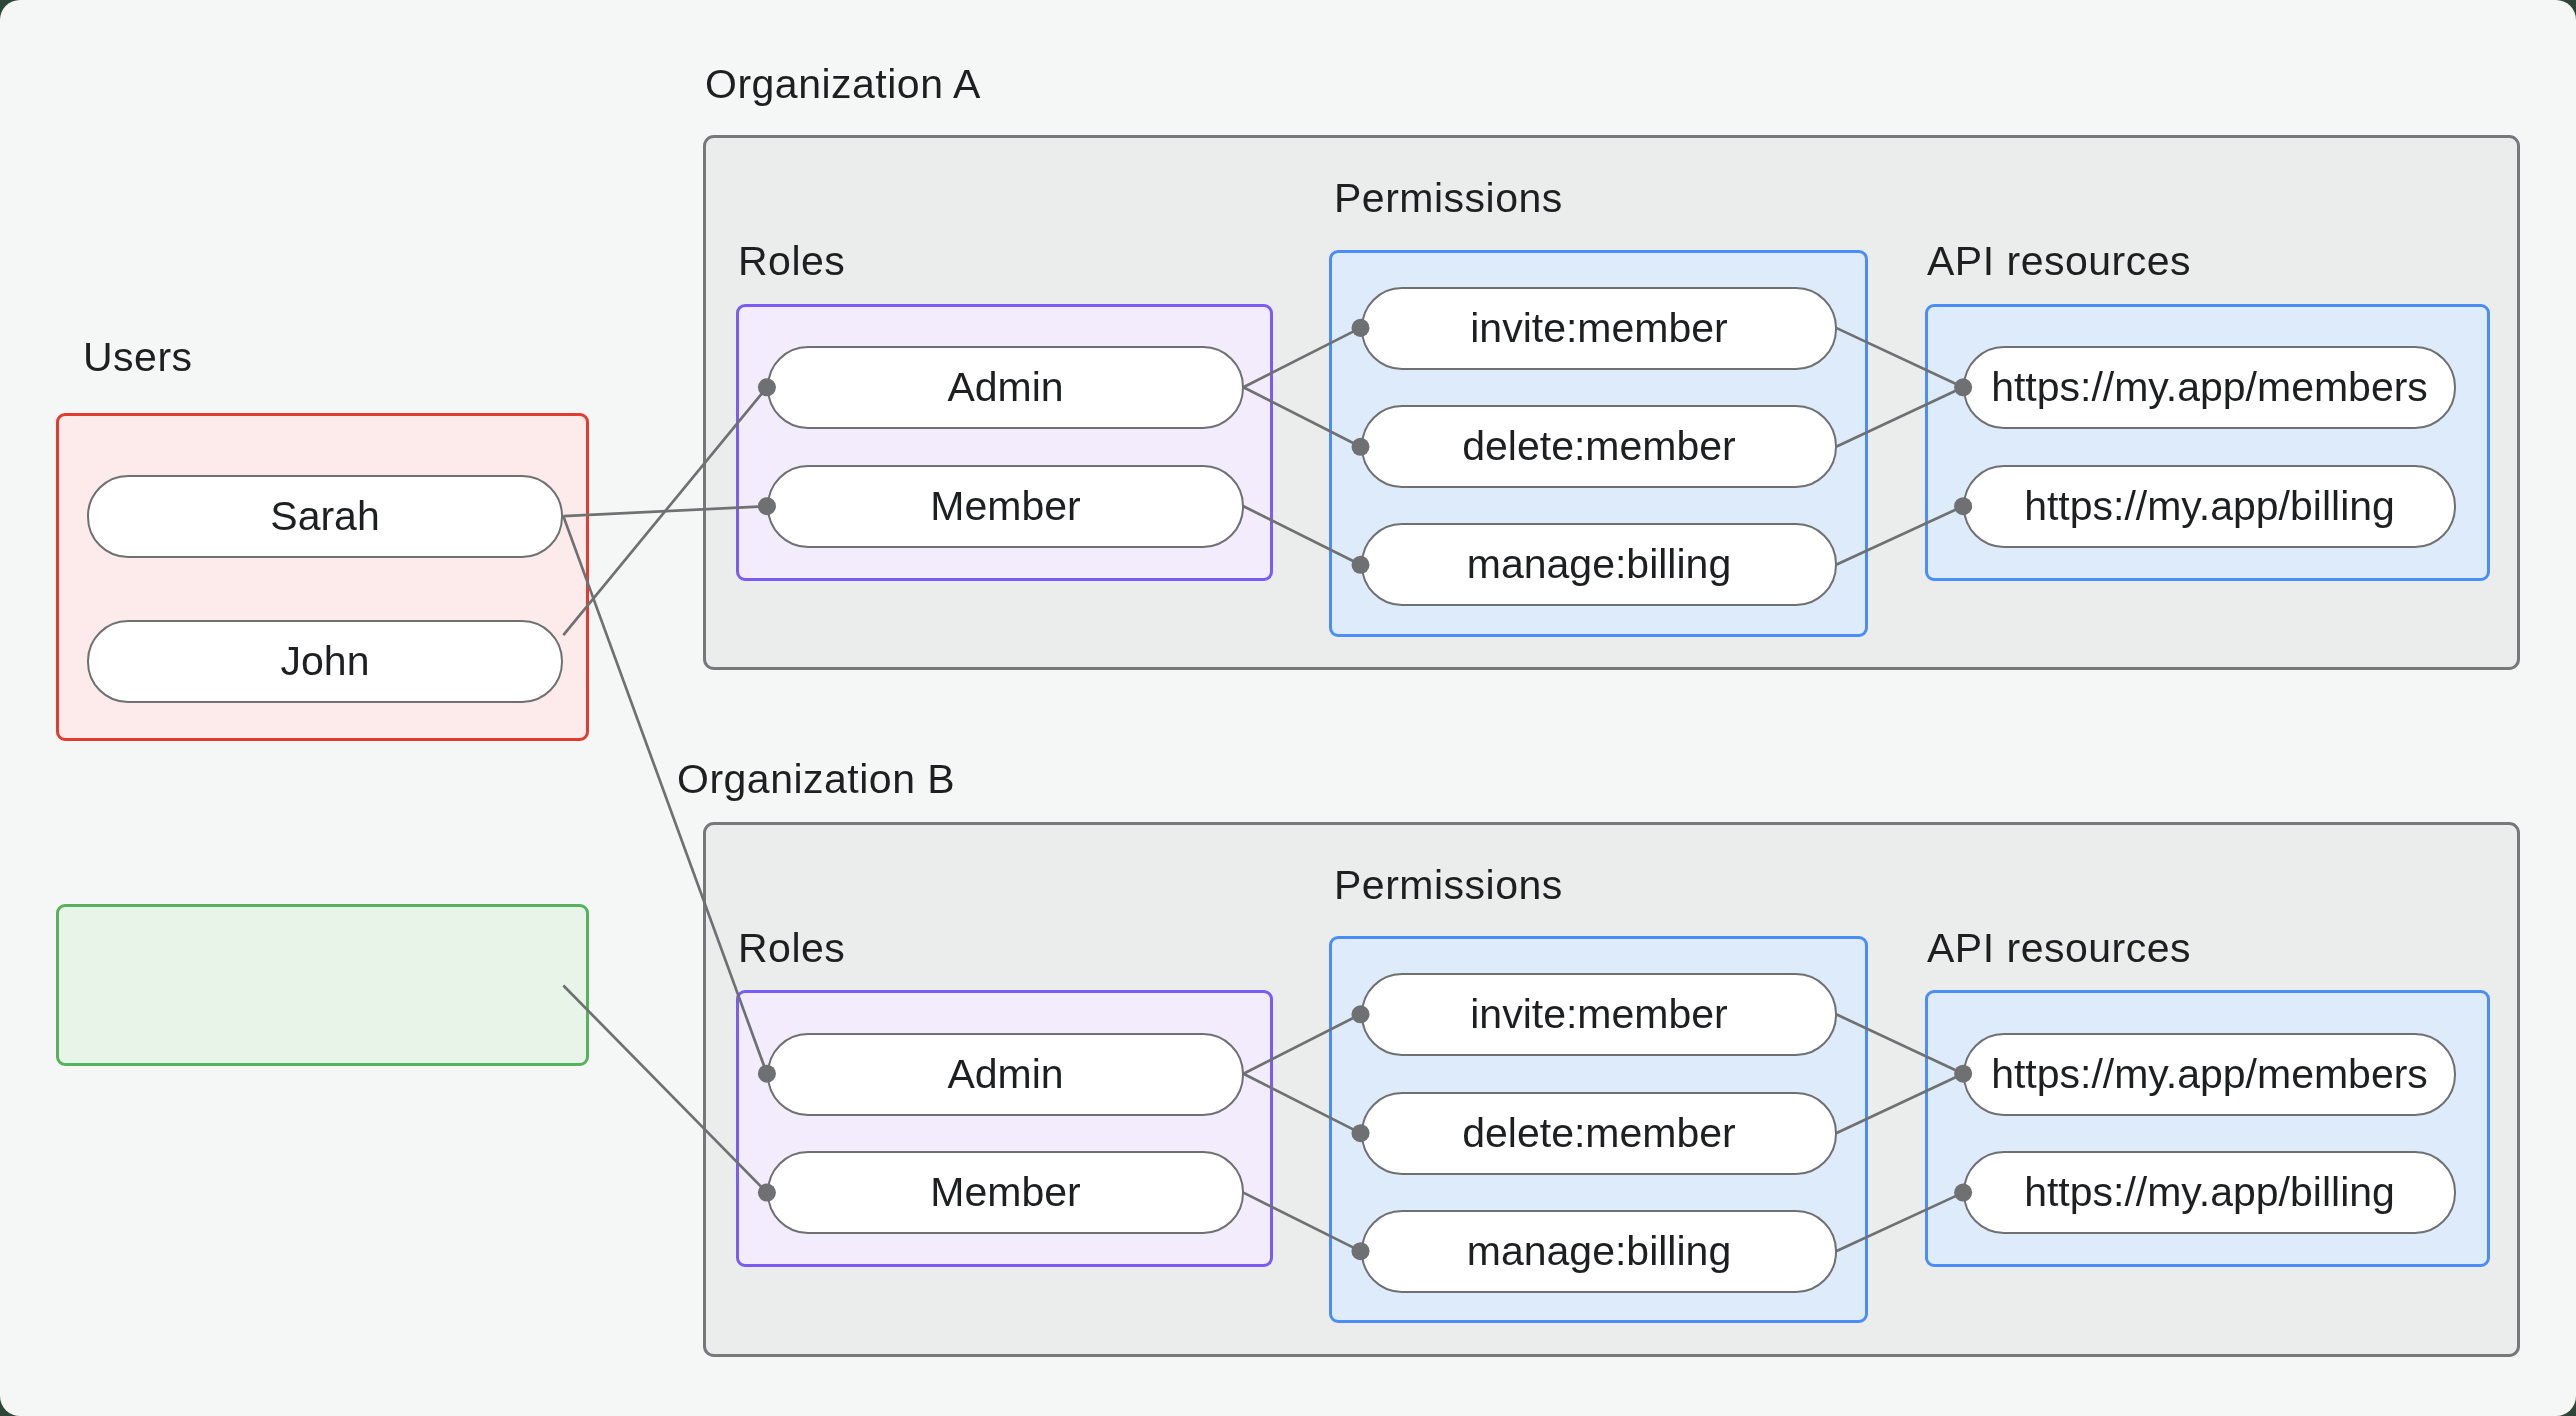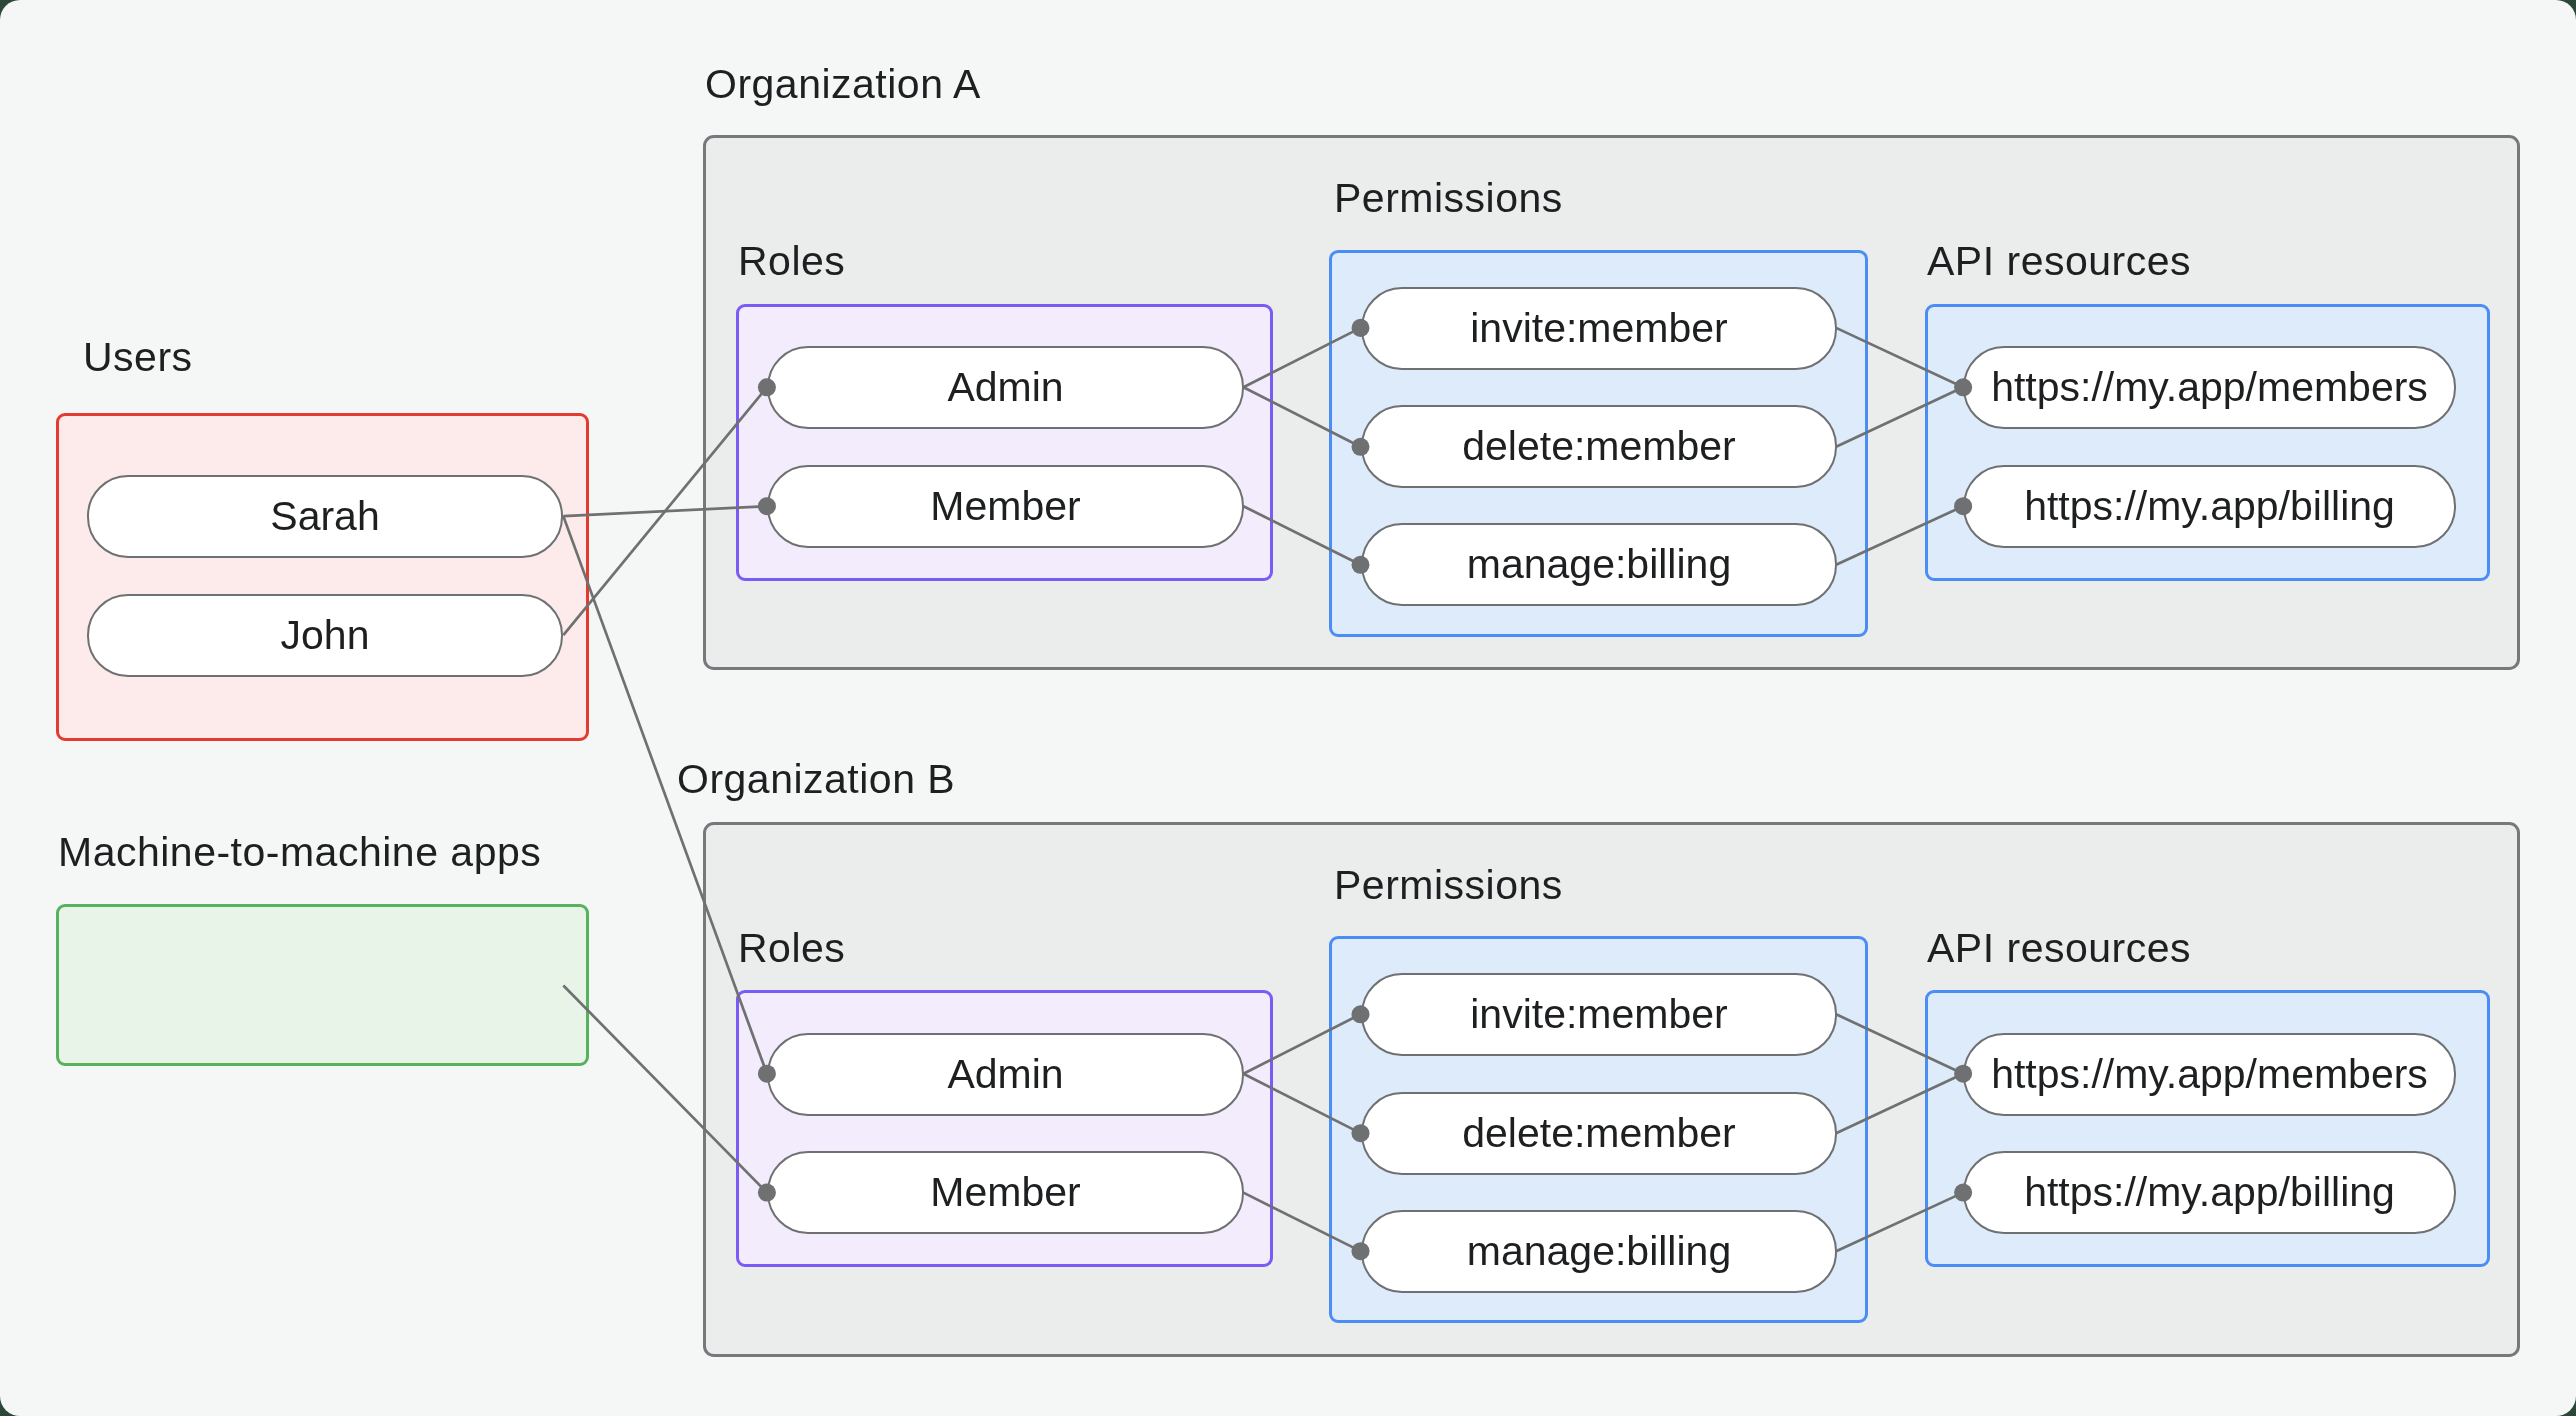--- a/index.html
+++ b/index.html
@@ -40,23 +40,22 @@
   svg.wires circle{fill:#6f7071;}
 </style>
 </head>
 <body>
 
 <div class="page">
 
   <div class="lbl" style="left:58px;top:332px;margin-left:25px;">Users</div>
   <div class="box users-box"></div>
   <div class="pill" style="left:87px;top:475px;width:476px;">Sarah</div>
-  <div class="pill" style="left:87px;top:594px;width:476px;">John</div>
+  <div class="pill" style="left:87px;top:620px;width:476px;">John</div>
 
-  <div class="lbl" style="left:58px;top:827px;">Machine-to-machine apps</div>
   <div class="box m2m-box"></div>
 
   <div class="lbl" style="left:705px;top:59px;">Organization A</div>
   <div class="box org-box" style="top:135px;"></div>
   <div class="lbl" style="left:738px;top:236px;">Roles</div>
   <div class="lbl" style="left:1334px;top:173px;">Permissions</div>
   <div class="lbl" style="left:1927px;top:236px;">API resources</div>
   <div class="box roles-box" style="top:304px;"></div>
   <div class="box perm-box" style="top:250px;"></div>
   <div class="box api-box" style="top:304px;"></div>

